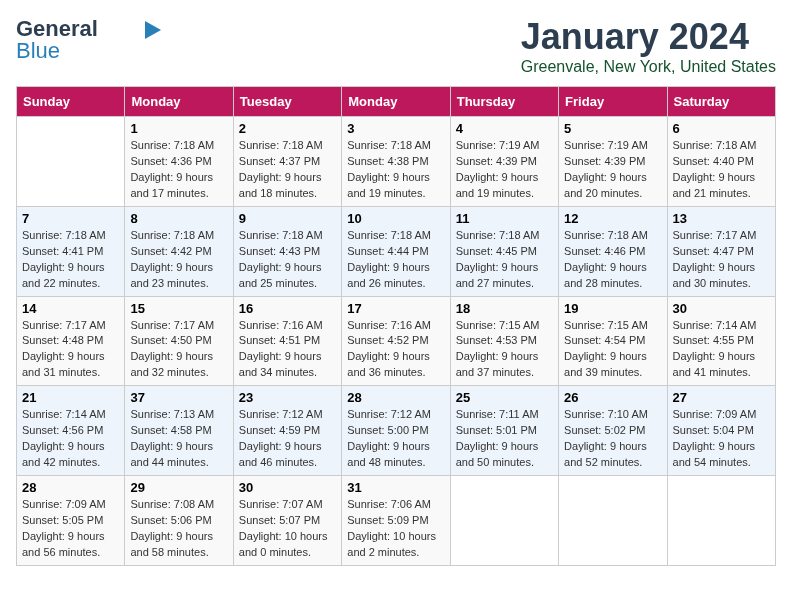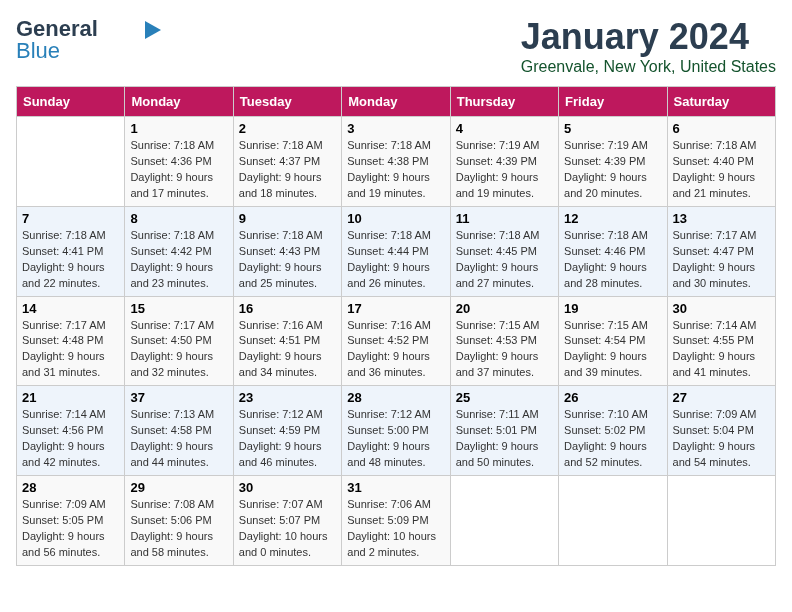--- a/index.html
+++ b/index.html
@@ -178,21 +178,21 @@
         </td>
         <td>
           <span class="day-num">16</span>
           <div class="day-info">Sunrise: 7:16 AM<br>Sunset: 4:51 PM<br>Daylight: 9 hours<br>and 34 minutes.</div>
         </td>
         <td>
           <span class="day-num">17</span>
           <div class="day-info">Sunrise: 7:16 AM<br>Sunset: 4:52 PM<br>Daylight: 9 hours<br>and 36 minutes.</div>
         </td>
         <td>
-          <span class="day-num">20</span>
+          <span class="day-num">18</span>
           <div class="day-info">Sunrise: 7:15 AM<br>Sunset: 4:53 PM<br>Daylight: 9 hours<br>and 37 minutes.</div>
         </td>
         <td>
           <span class="day-num">19</span>
           <div class="day-info">Sunrise: 7:15 AM<br>Sunset: 4:54 PM<br>Daylight: 9 hours<br>and 39 minutes.</div>
         </td>
         <td>
           <span class="day-num">30</span>
           <div class="day-info">Sunrise: 7:14 AM<br>Sunset: 4:55 PM<br>Daylight: 9 hours<br>and 41 minutes.</div>
         </td>

